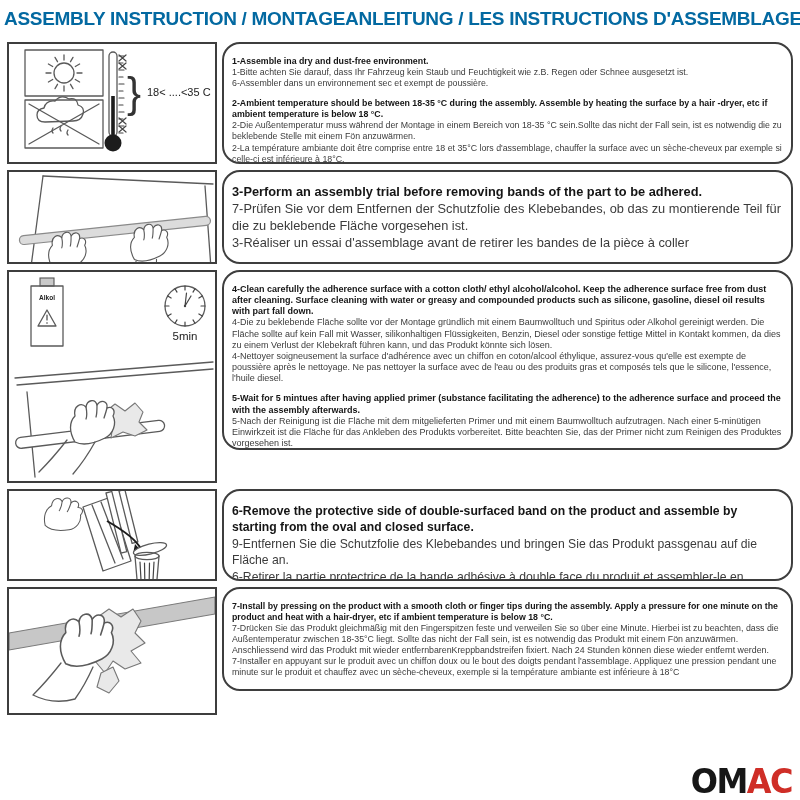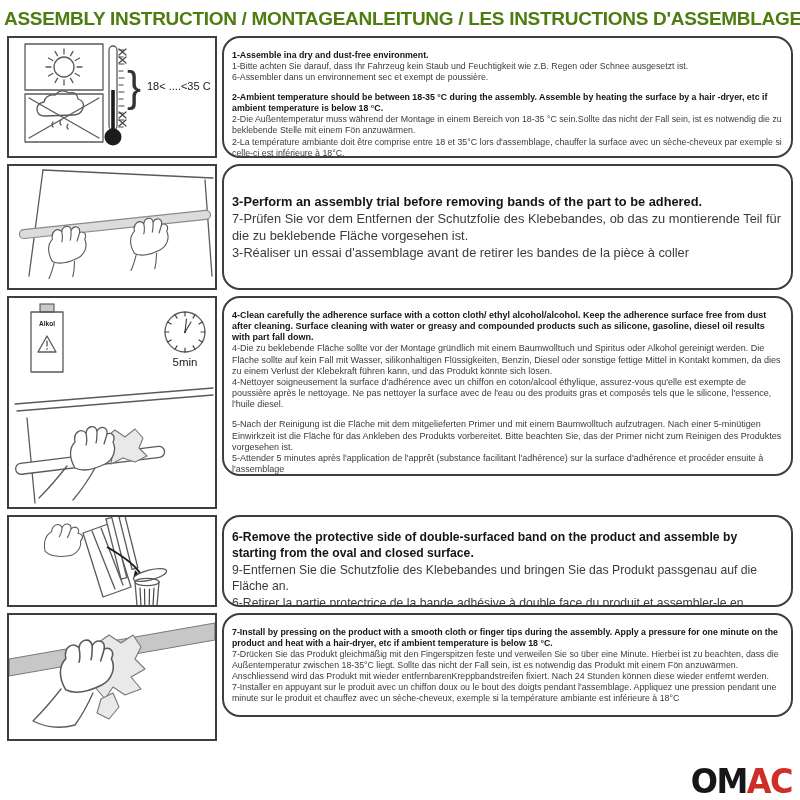--- a/index.html
+++ b/index.html
@@ -2,29 +2,29 @@
 <html><head>
 <meta charset="utf-8">
 <style>
   * { margin:0; padding:0; box-sizing:border-box; }
   html,body { background:#ffffff; }
   .page {
     position:relative; width:800px; height:800px; background:#fff;
     font-family:"Liberation Sans", sans-serif; overflow:hidden;
   }
   .title {
-    color:#4d7c0f; font-weight:bold; font-size:19px; letter-spacing:-0.3px;
-    text-align:center; padding:8px 4px 6px 4px; white-space:nowrap;
+    color:#0369a1; font-weight:bold; font-size:19px; letter-spacing:-0.3px;
+    text-align:center; padding:8px 4px 12px 4px; white-space:nowrap;
   }
   .rows { padding:0 7px; }
   .row { display:flex; gap:5px; align-items:flex-start; margin-bottom:6px; }
   .cell { border:2px solid #3e3e3e; background:#fff; overflow:hidden; }
   .cell.left  { width:210px; flex:none; }
   .cell.right { flex:1; padding:12px 8px;border-radius:18px; }
-  .h122{height:122px;} .h118{height:126px;} .h213{height:213px;}
+  .h122{height:122px;} .h118{height:94px;} .h213{height:213px;}
   .h236{height:180px;} .h124{height:92px;} .h128{height:128px;} .h104{height:104px;}
   .vcenter { display:flex; flex-direction:column; justify-content:center; }
   .item + .item { margin-top:9px; }
   p { color:#3b3b3b; }
   .en { font-weight:bold; color:#151515; }
   .sm p { font-size:8.8px;  line-height:1.26; }
   .lg p { font-size:12.8px; line-height:1.33; }
   .md p { font-size:12.2px; line-height:1.35; }
   .mm p { font-size:9px;    line-height:1.24; }
   svg { display:block; font-family:"Liberation Sans", sans-serif; }
@@ -153,20 +153,21 @@
           </g>
         </svg>
       </div>
       <div class="cell right h236 mm">
         <div class="item">
           <p class="en">4-Clean carefully the adherence surface with a cotton cloth/ ethyl alcohol/alcohol. Keep the adherence surface free from dust after cleaning. Surface cleaning with water or greasy and compounded products such as silicone, gasoline, diesel oil results with part fall down.</p>
           <p class="de">4-Die zu beklebende Fläche sollte vor der Montage gründlich mit einem Baumwolltuch und Spiritus oder Alkohol gereinigt werden. Die Fläche sollte auf kein Fall mit Wasser, silikonhaltigen Flüssigkeiten, Benzin, Diesel oder sonstige fettige Mittel in Kontakt kommen, da dies zu einem Verlust der Klebekraft führen kann, und das Produkt könnte sich lösen.</p>
           <p class="fr">4-Nettoyer soigneusement la surface d'adhérence avec un chiffon en coton/alcool éthylique, assurez-vous qu'elle est exempte de poussière après le nettoyage. Ne pas nettoyer la surface avec de l'eau ou des produits gras et composés tels que le silicone, l'essence, l'huile diesel.</p>
         </div>
         <div class="item">
+          <p class="en">5-Wait for 5 mintues after having applied primer (substance facilitating the adherence) to the adherence surface and proceed the with the assembly afterwards.</p>
           <p class="de">5-Nach der Reinigung ist die Fläche mit dem mitgelieferten Primer und mit einem Baumwolltuch aufzutragen. Nach einer 5-minütigen Einwirkzeit ist die Fläche für das Ankleben des Produkts vorbereitet. Bitte beachten Sie, das der Primer nicht zum Reinigen des Produktes vorgesehen ist.</p>
           <p class="fr">5-Attender 5 minutes après l'application de l'apprêt (substance facilitant l'adhérence) sur la surface d'adhérence et procéder ensuite à l'assemblage</p>
         </div>
       </div>
     </div>
 
     <div class="row">
       <div class="cell left h124">
         <svg viewBox="0 0 206 120" width="206" height="120">
           <g>

